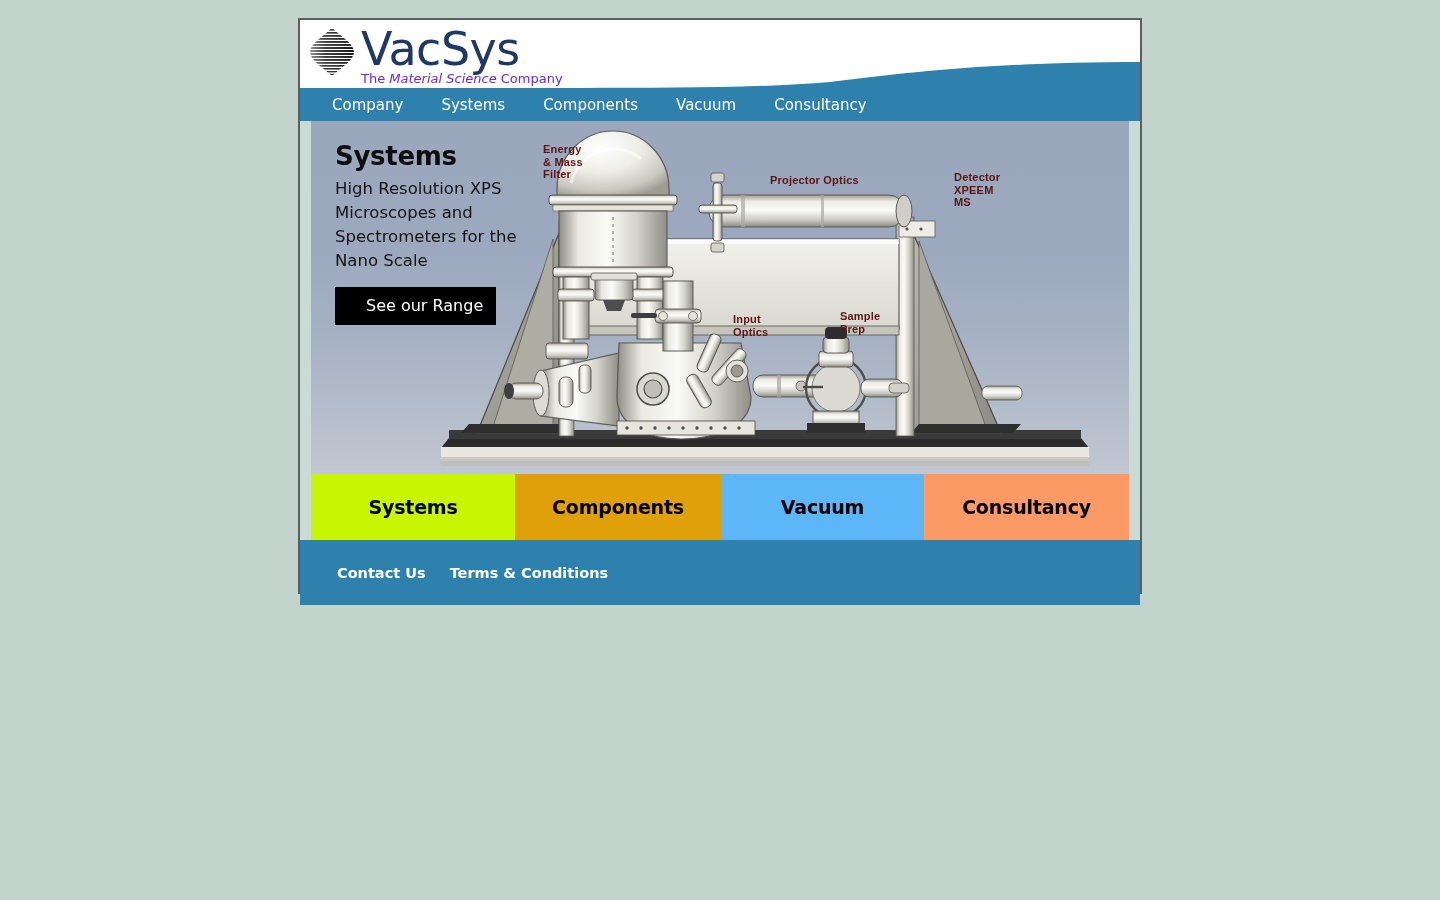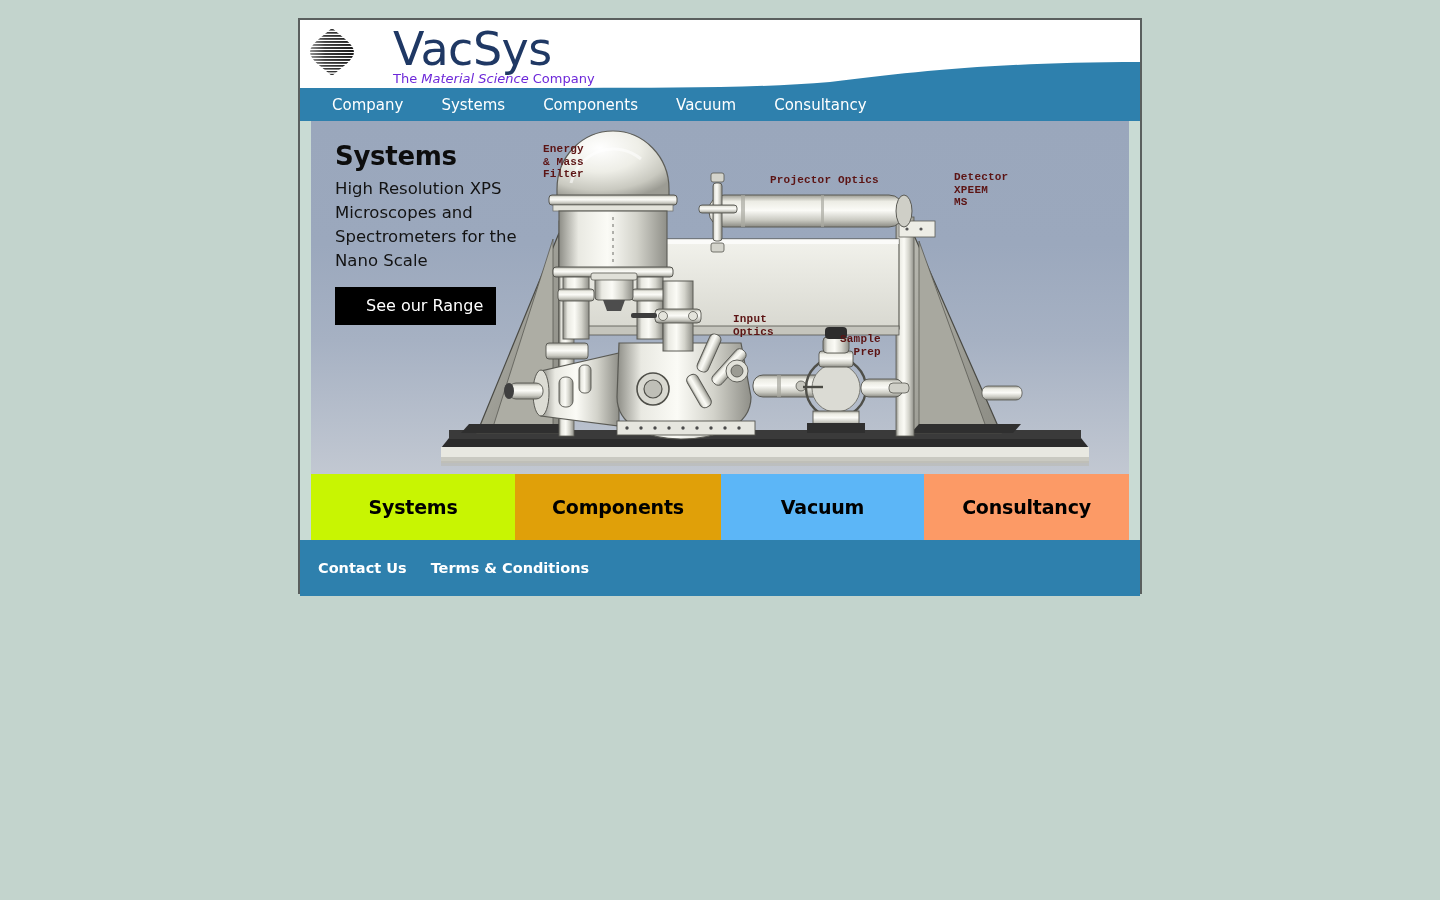--- a/index.html
+++ b/index.html
@@ -31,21 +31,20 @@
     height: 68px;
     background: #ffffff;
     overflow: hidden;
   }
   .logo-wrap {
     position: absolute;
     left: 9px;
     top: 4px;
     display: flex;
     align-items: flex-start;
-    gap: 32px;
   }
   .logo-mark {
     width: 46px;
     height: 50px;
     margin-top: 3px;
     margin-right: 6px;
     flex: none;
   }
   .logo-text-block { padding-top: 0px; }
   .logo-word {
@@ -146,34 +145,34 @@
 
   .machine {
     position: absolute;
     left: 130px;
     top: 0;
     width: 690px;
     height: 353px;
   }
   .hero-label {
     position: absolute;
-    font-family: Liberation Mono, monospace;
+    font-family: Liberation Sans, sans-serif;
     font-size: 11px;
     font-weight: bold;
     color: #5c1414;
     line-height: 12.5px;
     letter-spacing: 0.2px;
     white-space: pre-line;
     z-index: 4;
   }
   .lbl-energy    { left: 232px; top: 22px; }
   .lbl-projector { left: 459px; top: 53px; }
   .lbl-detector  { left: 643px; top: 50px; }
   .lbl-input     { left: 422px; top: 192px; }
-  .lbl-sample    { left: 529px; top: 212px; text-align: right; }
+  .lbl-sample    { left: 529px; top: 189px; }
 
   
   .tiles {
     position: relative;
     display: flex;
     height: 66px;
   }
   .tile {
     display: flex;
     align-items: center;
@@ -186,25 +185,25 @@
     letter-spacing: -0.2px;
     cursor: pointer;
   }
   .tile-systems     { width: 205px; background: #c8f502; }
   .tile-components  { width: 207px; background: #e0a009; }
   .tile-vacuum      { width: 204px; background: #5cb6f7; }
   .tile-consultancy { width: 206px; background: #fc9a66; }
 
   
   .footer {
-    height: 56px;
+    height: 65px;
     background: #2e80ad;
     display: flex;
     align-items: center;
-    padding-left: 18px;
+    padding-left: 37px;
   }
   .footer a {
     color: #ffffff;
     font-family: "DejaVu Sans", sans-serif;
     font-size: 14.5px;
     font-weight: bold;
     text-decoration: none;
     margin-right: 24px;
     white-space: nowrap;
   }

